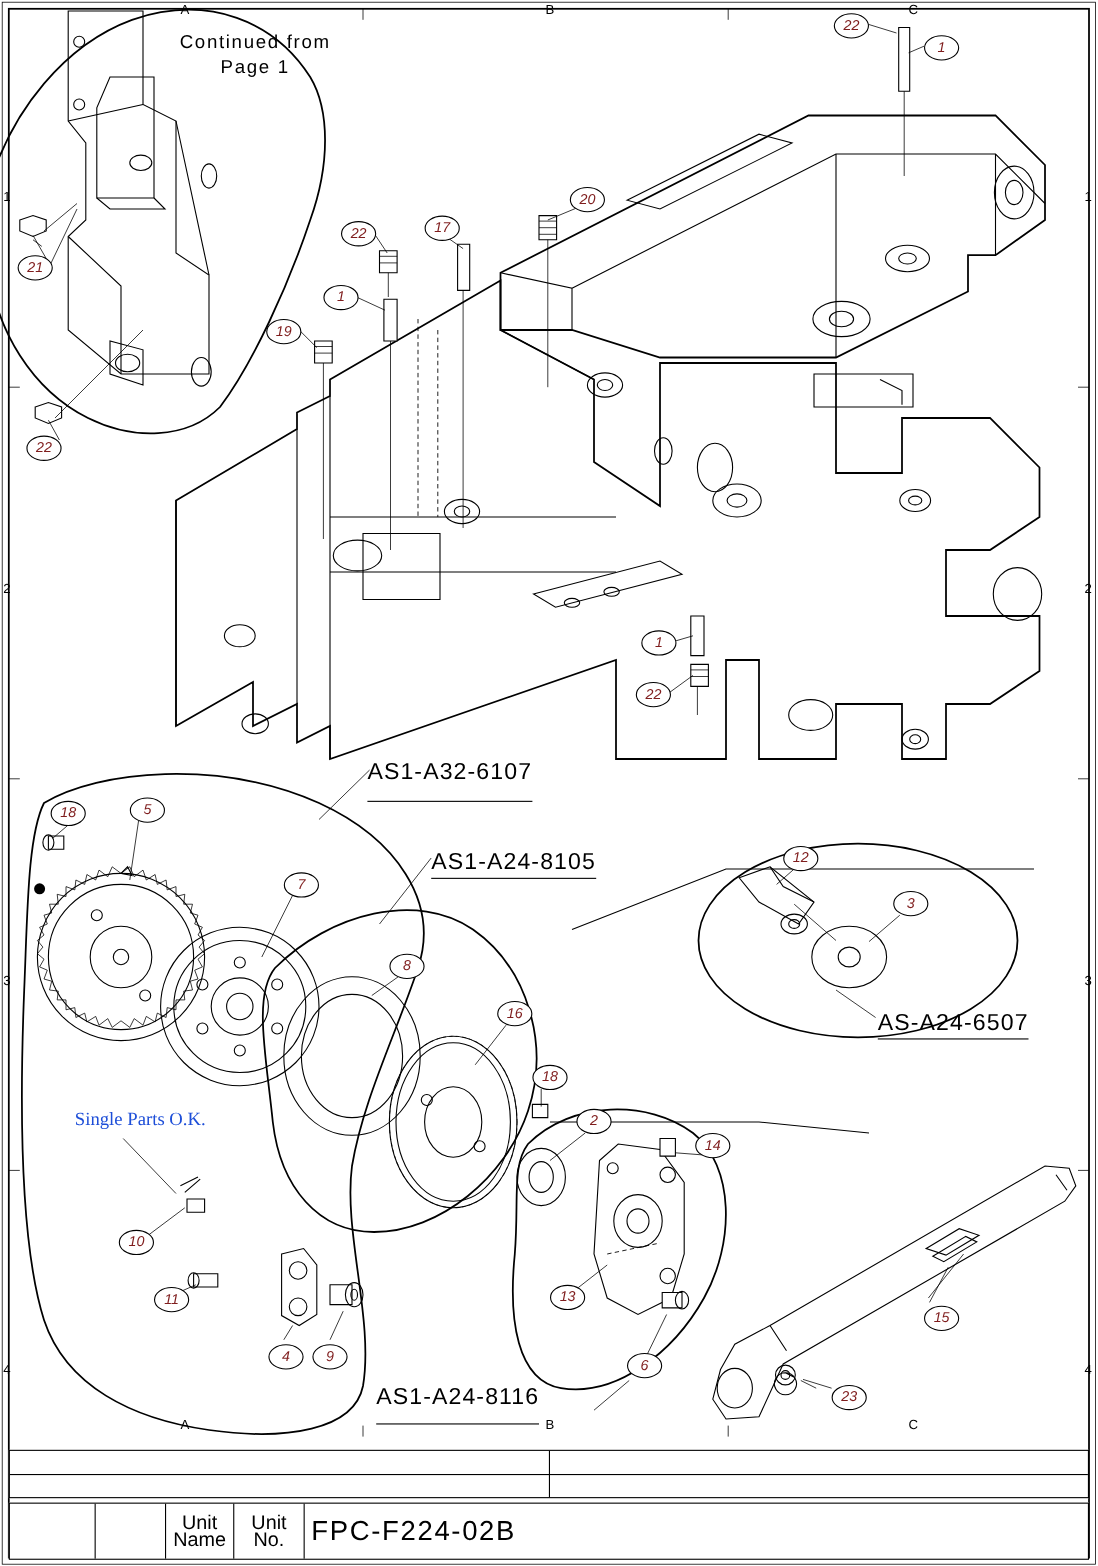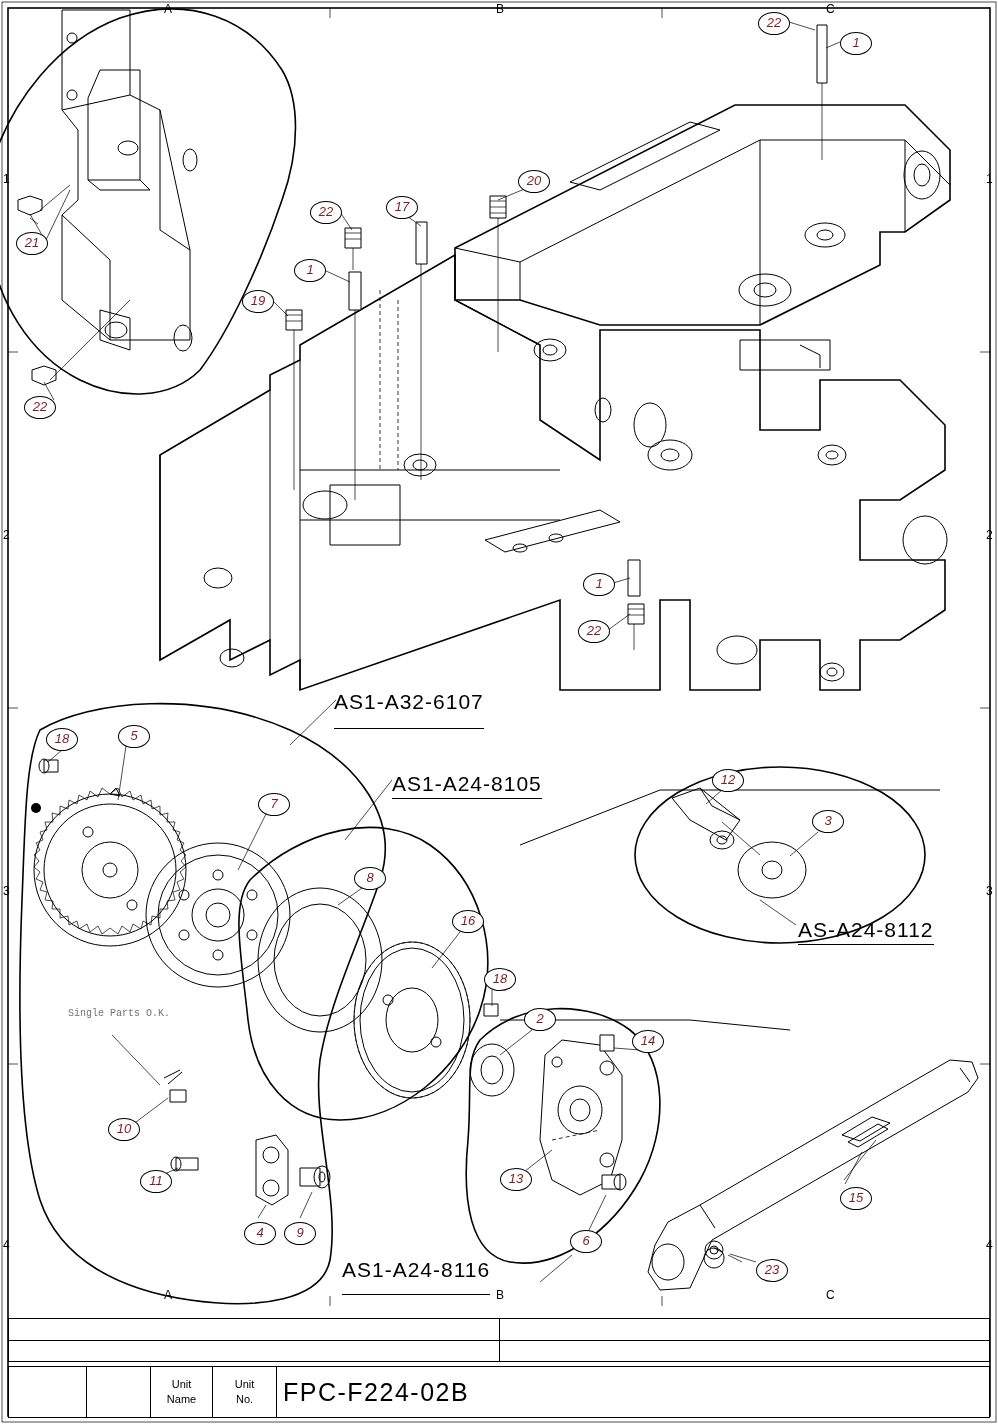--- a/index.html
+++ b/index.html
@@ -45,24 +45,24 @@
   .partlabel {
     position: absolute;
     font-size: 21px;
     letter-spacing: 1px;
     color: #000;
     white-space: nowrap;
     font-family: "Liberation Sans", sans-serif;
   }
   .note {
     position: absolute;
-    font-size: 10px;
-    color: #737373;
+    font-size: 17px;
+    color: #1d4ed8;
     white-space: nowrap;
-    font-family: Liberation Mono, monospace;
+    font-family: Liberation Serif, serif;
   }
   .cont-note {
     position: absolute;
     font-size: 17px;
     color: #000;
     text-align: center;
     letter-spacing: 1.5px;
     line-height: 22px;
     font-family: "Liberation Sans", sans-serif;
   }
@@ -87,21 +87,21 @@
   .tb-cell {
     border-right: 1.2px solid #000;
     box-sizing: border-box;
     display: flex;
     align-items: center;
     justify-content: center;
     font-size: 13px;
   }
   .tb-cell:last-child { border-right: none; }
   .tb-small {
-    font-size: 11px;
+    font-size: 18px;
     line-height: 15px;
     text-align: center;
   }
   .tb-name { font-size: 20px; letter-spacing: 1px; }
   .tb-no { font-size: 25px; letter-spacing: 1.5px; padding-left: 6px; }
   #upperbar {
     position: absolute;
     left: 8px;
     bottom: 62px;
     width: 982px;
@@ -426,26 +426,30 @@
       <line x1="112" y1="1035" x2="160" y2="1085"></line>
 
       <line x1="336" y1="700" x2="290" y2="745"></line>
       <line x1="392" y1="780" x2="345" y2="840"></line>
       <line x1="796" y1="925" x2="760" y2="900"></line>
       <line x1="540" y1="1282" x2="572" y2="1255"></line>
     </g>
 
   </svg>
 
+  <div class="cont-note" style="left:132px; top:28px; width:200px;">
+    <div>Continued from</div>
+    <div>Page 1</div>
+  </div>
 
   <div class="note" style="left:68px; top:1008px;">Single Parts O.K.</div>
 
   <div class="partlabel" style="left:334px; top:690px; border-bottom:1.6px solid #000; padding-bottom:14px;">AS1-A32-6107</div>
   <div class="partlabel" style="left:392px; top:772px; border-bottom:1.6px solid #000; padding-bottom:2px;">AS1-A24-8105</div>
-  <div class="partlabel" style="left:798px; top:918px; border-bottom:1.6px solid #000; padding-bottom:2px;">AS-A24-8112</div>
+  <div class="partlabel" style="left:798px; top:918px; border-bottom:1.6px solid #000; padding-bottom:2px;">AS-A24-6507</div>
   <div class="partlabel" style="left:342px; top:1258px; border-bottom:1.6px solid #000; padding-bottom:12px;">AS1-A24-8116</div>
 
   <div class="zone" style="left:164px; top:2px;">A</div>
   <div class="zone" style="left:496px; top:2px;">B</div>
   <div class="zone" style="left:826px; top:2px;">C</div>
   <div class="zone" style="left:164px; top:1288px;">A</div>
   <div class="zone" style="left:496px; top:1288px;">B</div>
   <div class="zone" style="left:826px; top:1288px;">C</div>
   <div class="zone" style="left:3px; top:172px;">1</div>
   <div class="zone" style="left:3px; top:528px;">2</div>

